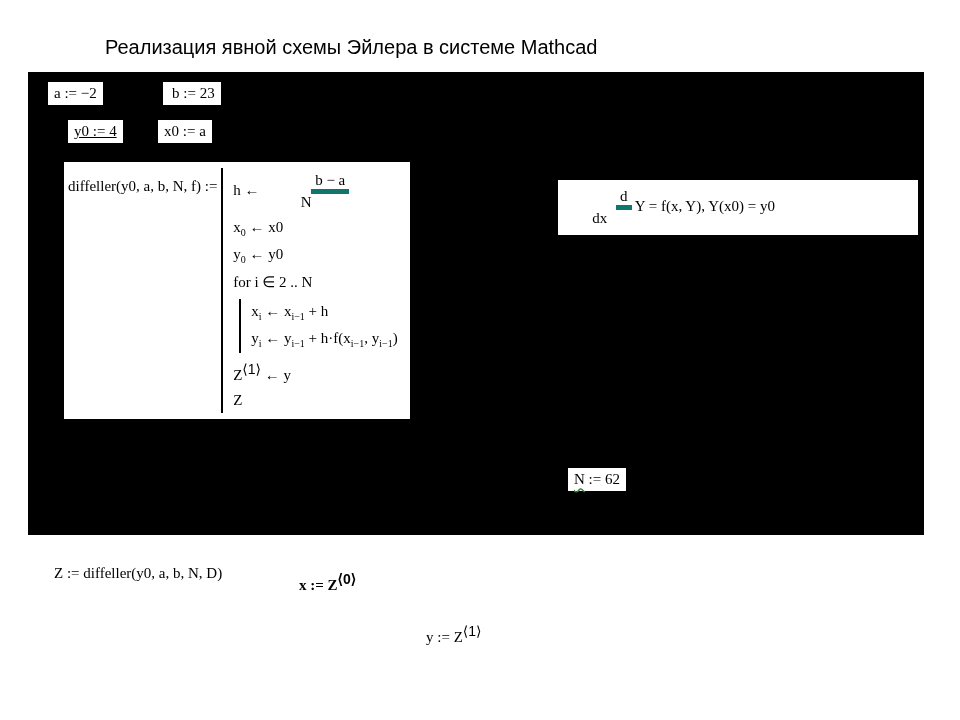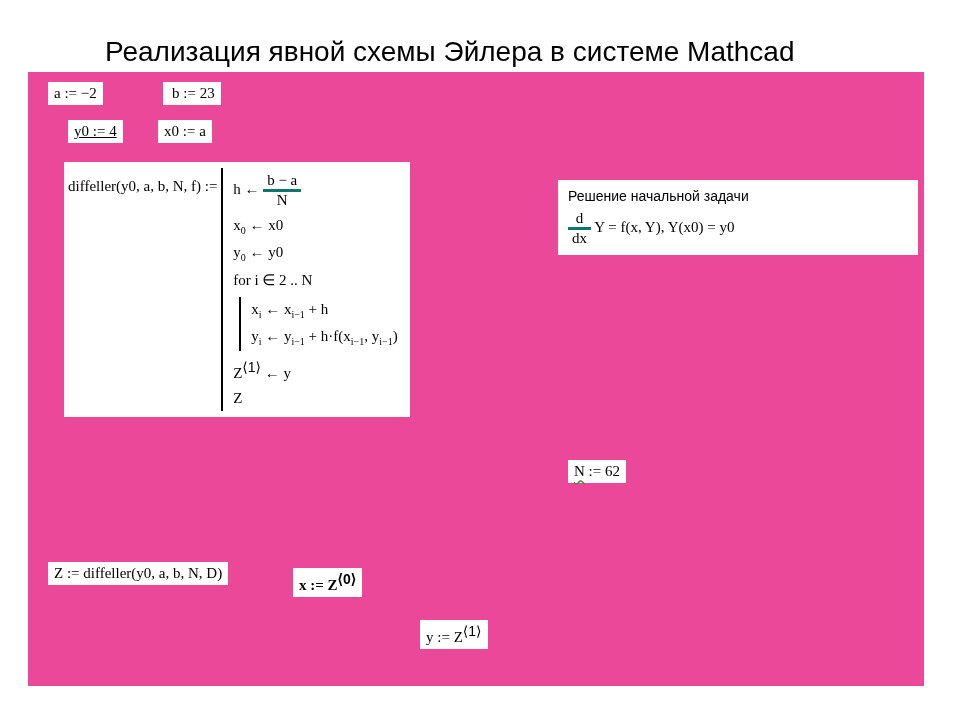--- a/index.html
+++ b/index.html
@@ -9,46 +9,46 @@
     height: 720px;
     background: #fff;
     font-family: Arial, sans-serif;
     font-size: 14px;
     position: relative;
   }
   .title {
     position: absolute;
     top: 36px;
     left: 105px;
-    font-size: 28px;
+    font-size: 20px;
   }
   .workspace {
     position: absolute;
     top: 72px;
     left: 28px;
     width: 896px;
-    height: 614px;
-    background: #ec4899;
+    height: 463px;
+    background: #000000;
   }
   .box {
     position: absolute;
     background: #fff;
     padding: 3px 6px;
     font-family: "Times New Roman", serif;
     font-size: 15px;
     white-space: nowrap;
   }
   .sub { font-size: 10px; vertical-align: sub; }
   .sup { font-size: 10px; vertical-align: super; }
   .frac {
     display: inline-block;
     vertical-align: middle;
     text-align: center;
   }
-  .frac .num { display: block; border-bottom: 3px solid #0f766e; padding: 0 4px; }
+  .frac .num { display: block; border-bottom: 5px solid #0f766e; padding: 0 4px; margin-left: 48px; }
   .frac .den { display: block; padding: 0 4px; }
   .prog {
     display: table;
   }
   .progrow {
     display: table-row;
   }
   .progbar, .progcell {
     display: table-cell;
     vertical-align: top;
@@ -133,31 +133,30 @@
       </span>
         </span>
       <span class="progrow">
           <span class="progbar"></span>
           <span class="progcell">Z</span>
         </span>
     </span>
   </div>
 
   <div class="box" style="top:108px; left:530px; width:340px; padding:8px 10px;">
-    <div style="font-family:Arial,sans-serif; font-size:14px; margin-bottom:6px;">Решение начальной задачи</div>
     <div>
       <span class="frac">
         <span class="num">d</span>
         <span class="den">dx</span>
       </span>
       <span> Y  =  f(x, Y),     Y(x0)  =  y0</span>
     </div>
   </div>
 
-  <div class="box" style="top:388px; left:540px;">
+  <div class="box" style="top:396px; left:540px;">
     <span class="nbox">N</span><span> := 62</span>
   </div>
 
   <div class="box" style="top:490px; left:20px;">Z := diffeller(y0, a, b, N, D)</div>
   <div class="box" style="top:496px; left:265px;font-weight:bold;">
     <span>x := Z</span><span class="sup angle">⟨0⟩</span>
   </div>
   <div class="box" style="top:508px; left:392px;margin-top:40px;">
     <span>y := Z</span><span class="sup angle">⟨1⟩</span>
   </div>

